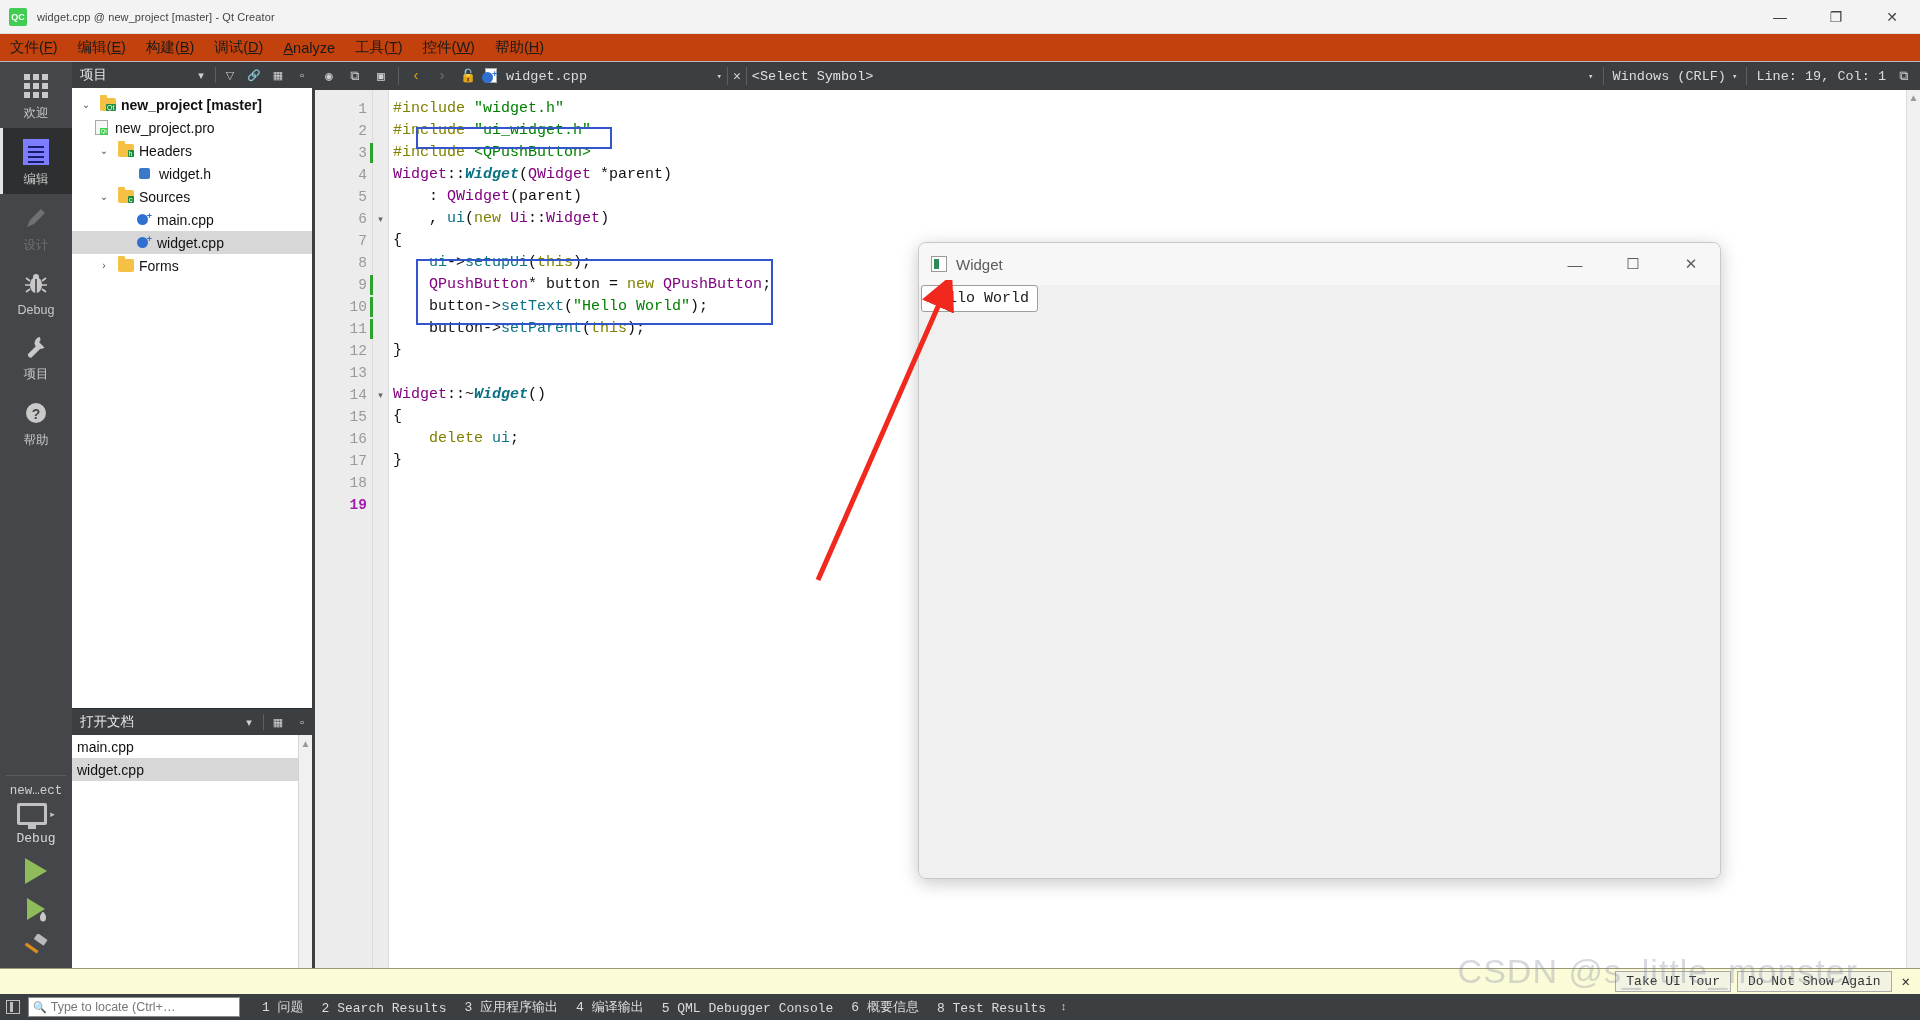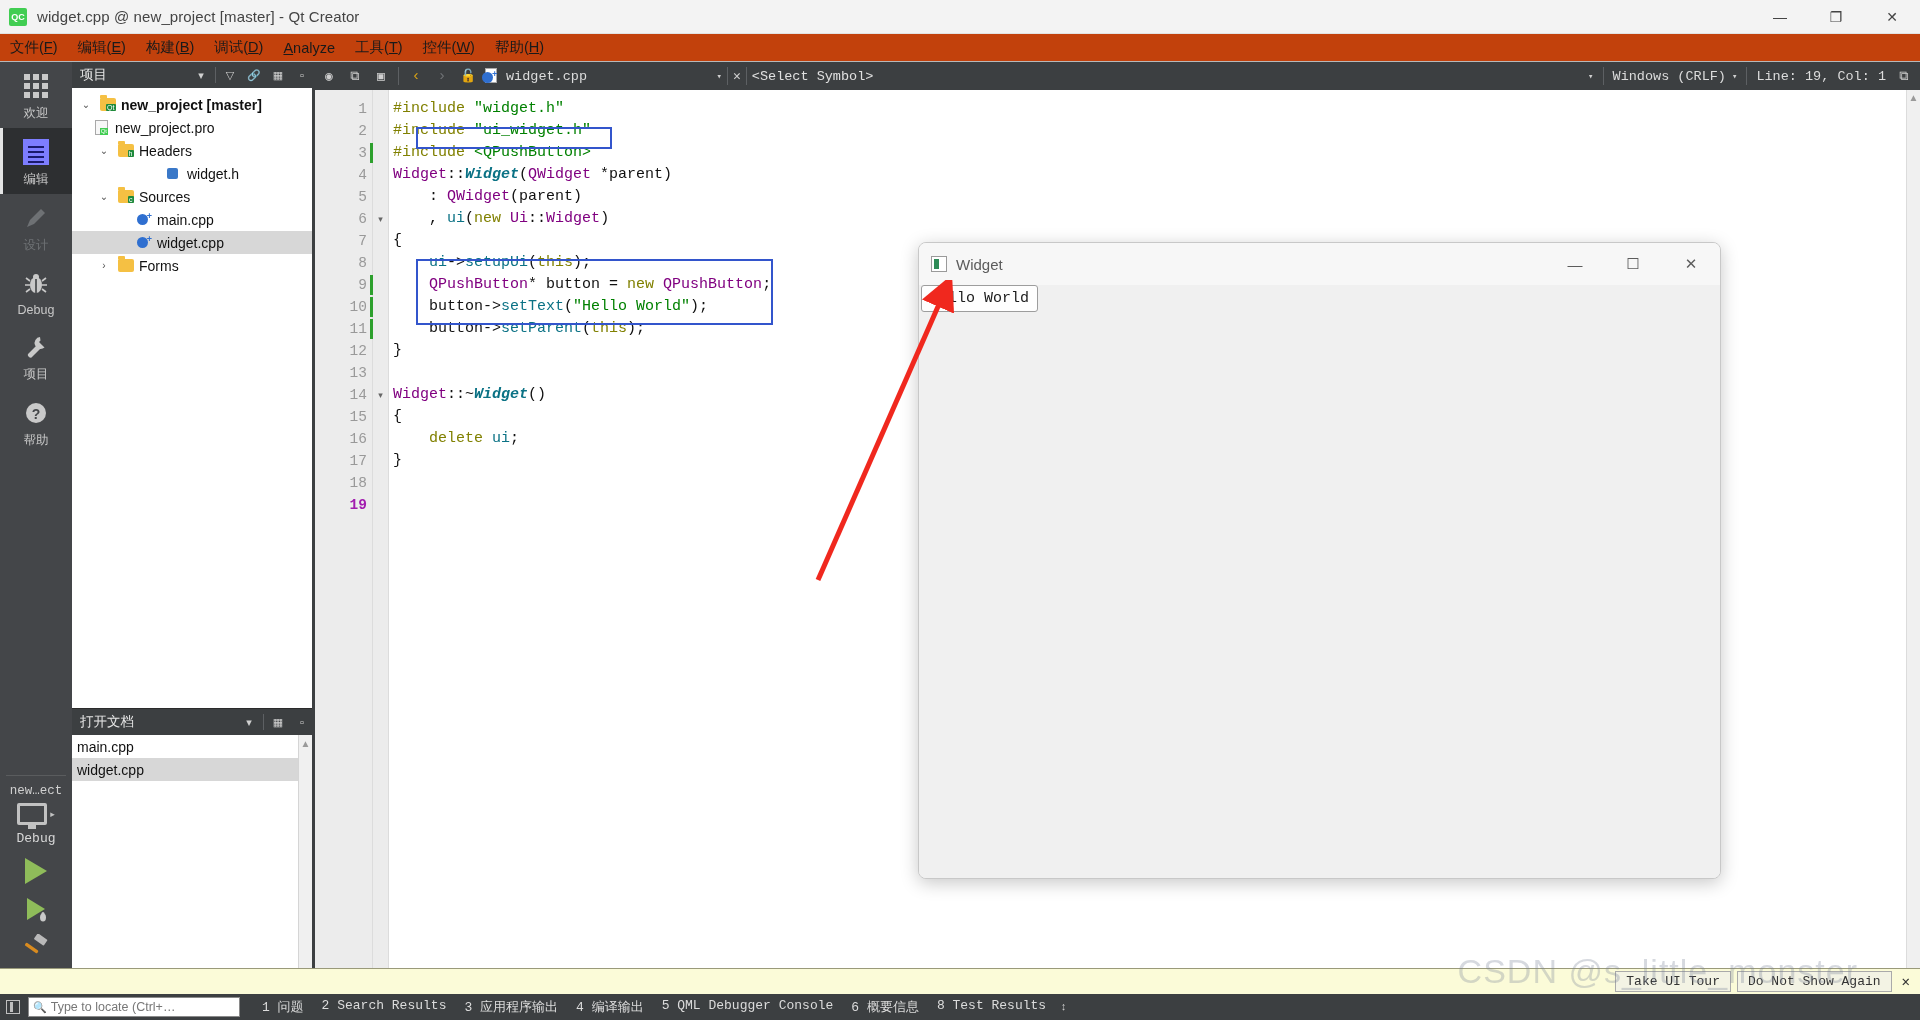--- a/index.html
+++ b/index.html
@@ -15,21 +15,21 @@
   .titlebar {
     height: 34px; background: #f3f3f3; display: flex; align-items: center;
     flex: 0 0 34px; border-bottom: 1px solid #e2e2e2;
   }
   .titlebar .qc-logo {
     width: 18px; height: 18px; margin-left: 9px; margin-right: 10px;
     background: #41cd52; border-radius: 2px; position: relative;
     display:flex; align-items:center; justify-content:center;
     color: #fff; font-size: 9px; font-weight: bold; font-family: "Liberation Sans", sans-serif;
   }
-  .titlebar .title-text { font-size: 15px; color: #444; letter-spacing: .1px; }
+  .titlebar .title-text { font-size: 11px; color: #444; letter-spacing: .1px; }
   .titlebar .win-btns { margin-left: auto; display: flex; height: 34px; }
   .titlebar .win-btns div {
     width: 56px; height: 34px; display: flex; align-items: center; justify-content: center;
     color: #444; font-size: 14px;
   }
 
   
   .menubar {
     height: 28px; flex: 0 0 28px; background: #c2410c; display: flex; align-items: center;
     padding-left: 0; border-bottom: 1px solid #b8b8b8;
@@ -204,21 +204,21 @@
     color: #dcdcdc; font-size: 13px; font-family: "Liberation Mono", monospace; gap: 0px; padding-left: 6px;
   }
   .statusbar .sb-sq { width: 14px; height: 14px; border: 1px solid #bfbfbf; margin-right: 8px; position: relative; }
   .statusbar .sb-sq::after { content:""; position:absolute; left:3px; top:1px; width:3px; height:10px; background:#bfbfbf; }
   .locate {
     width: 212px; height: 20px; background: #fff; border: 1px solid #8a8a8a;
     display: flex; align-items: center; color: #777; font-size: 12.5px; padding-left: 4px; gap: 4px;
     font-family: "Liberation Sans", sans-serif;
   }
   .locate .magn { color: #555; font-size: 11px; }
-  .sb-items { display: flex; align-items: flex-start; gap: 18px; margin-left: 22px; }
+  .sb-items { display: flex; align-items: flex-end; gap: 18px; margin-left: 22px; }
   .sb-items span { white-space: nowrap; }
   .sb-updown { color: #cfcfcf; font-size: 11px; margin-left: 14px; }
 
   .watermark {
     position: absolute; right: 62px; bottom: 29px; font-size: 34px; color: rgba(120,130,150,.30);
     font-family: "Liberation Sans", sans-serif; letter-spacing: 1px; pointer-events: none; white-space: nowrap;
   }
 
   
   .vsplit { width: 3px; flex: 0 0 3px; background: #3c3f41; }
@@ -377,21 +377,21 @@
             </div>
             <div class="tnode" style="padding-left: 24px;">
               <span class="arrow">⌄</span>
               <div class="ico">
                 <div class="folder">
                   <span>h</span>
                 </div>
               </div>
               <span class="lbl">Headers</span>
             </div>
-            <div class="tnode" style="padding-left: 44px; margin-left: 28px;">
+            <div class="tnode" style="padding-left: 44px;">
               <span class="arrow"></span>
               <div class="ico">
                 <div class="hico">
                   <div class="blob"></div>
                 </div>
               </div>
               <span class="lbl">widget.h</span>
             </div>
             <div class="tnode" style="padding-left: 24px;">
               <span class="arrow">⌄</span>

